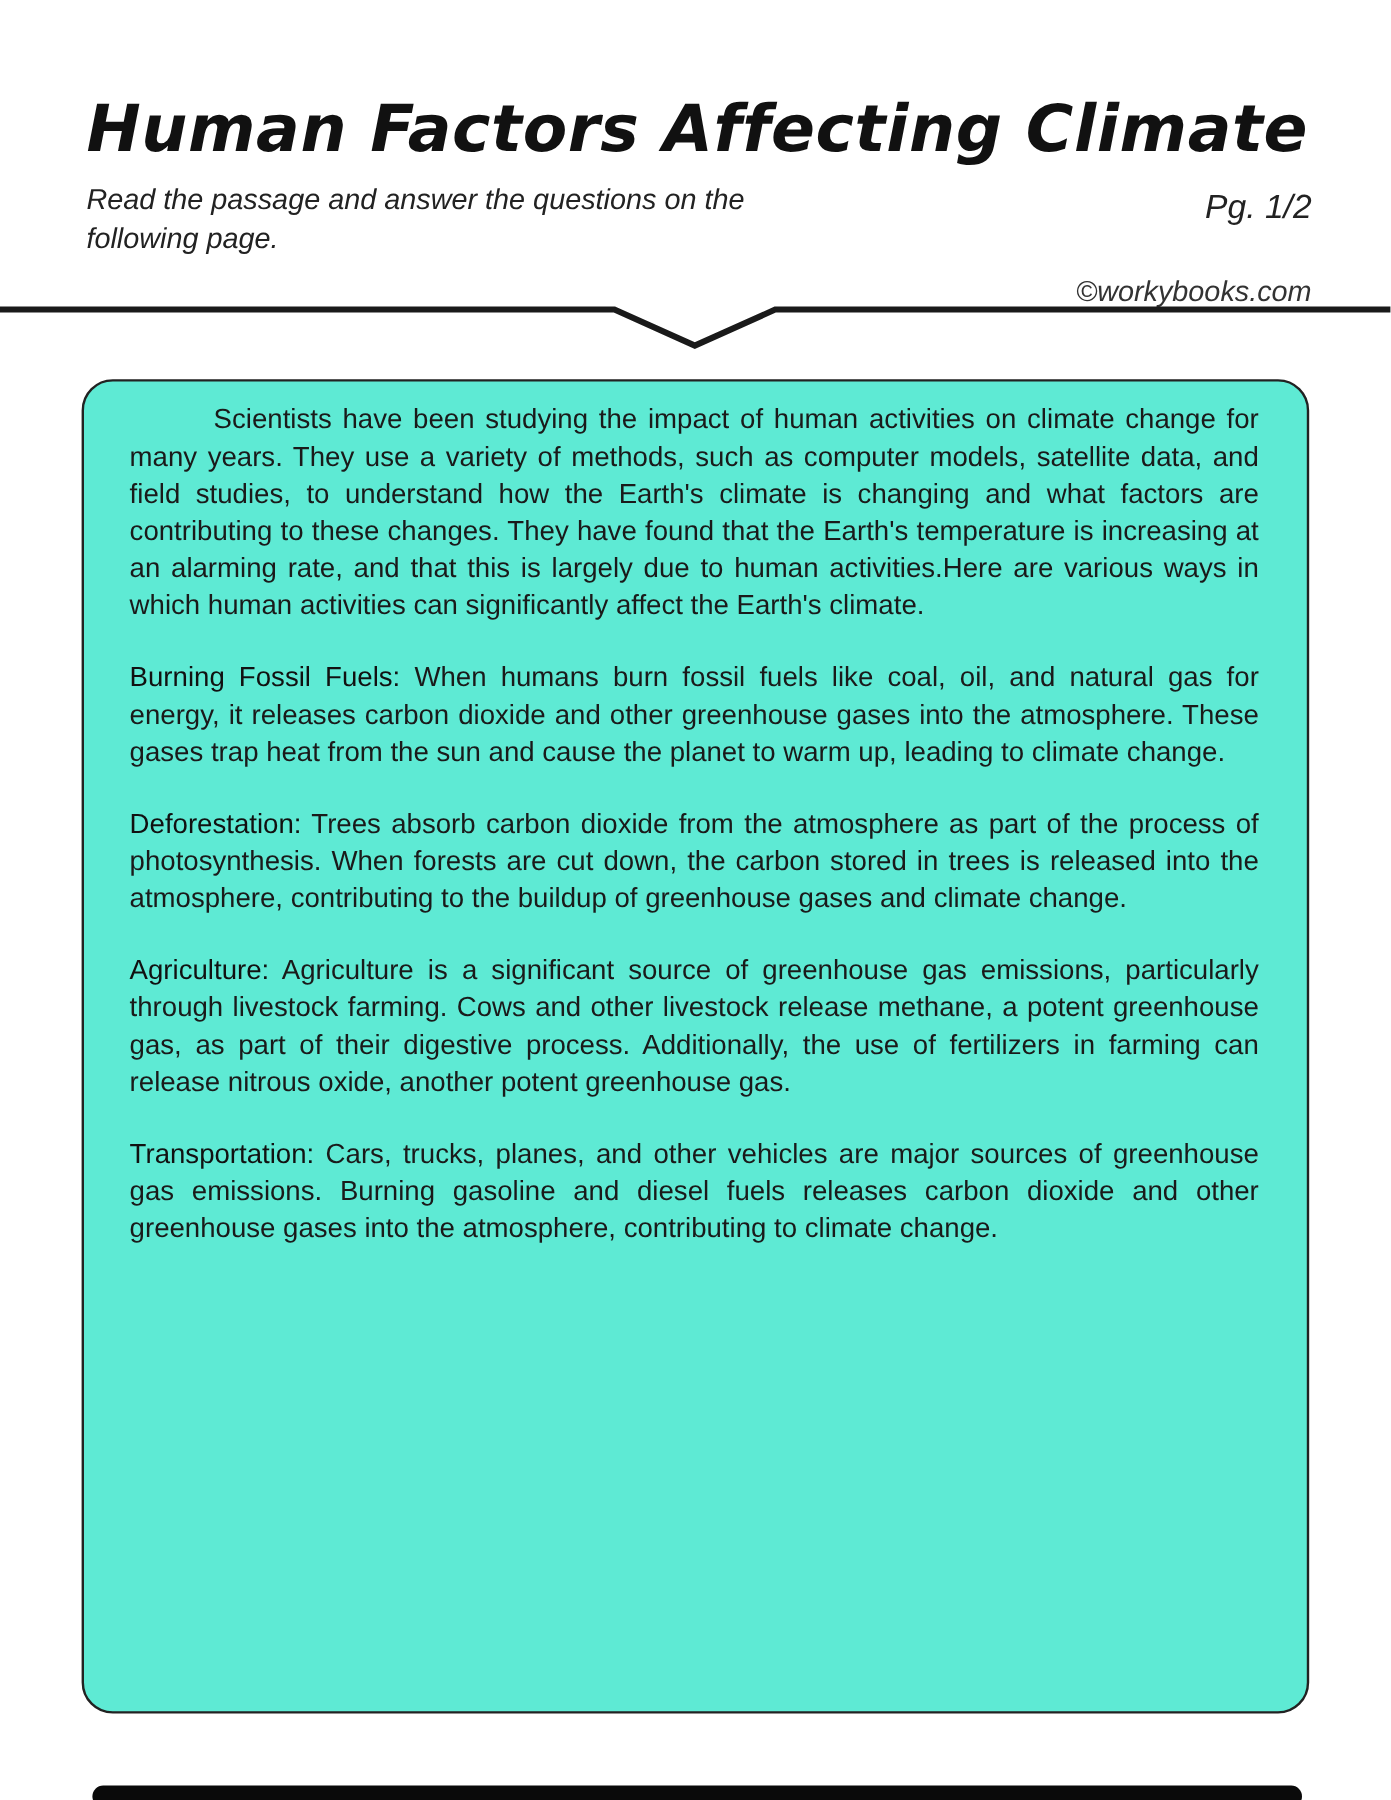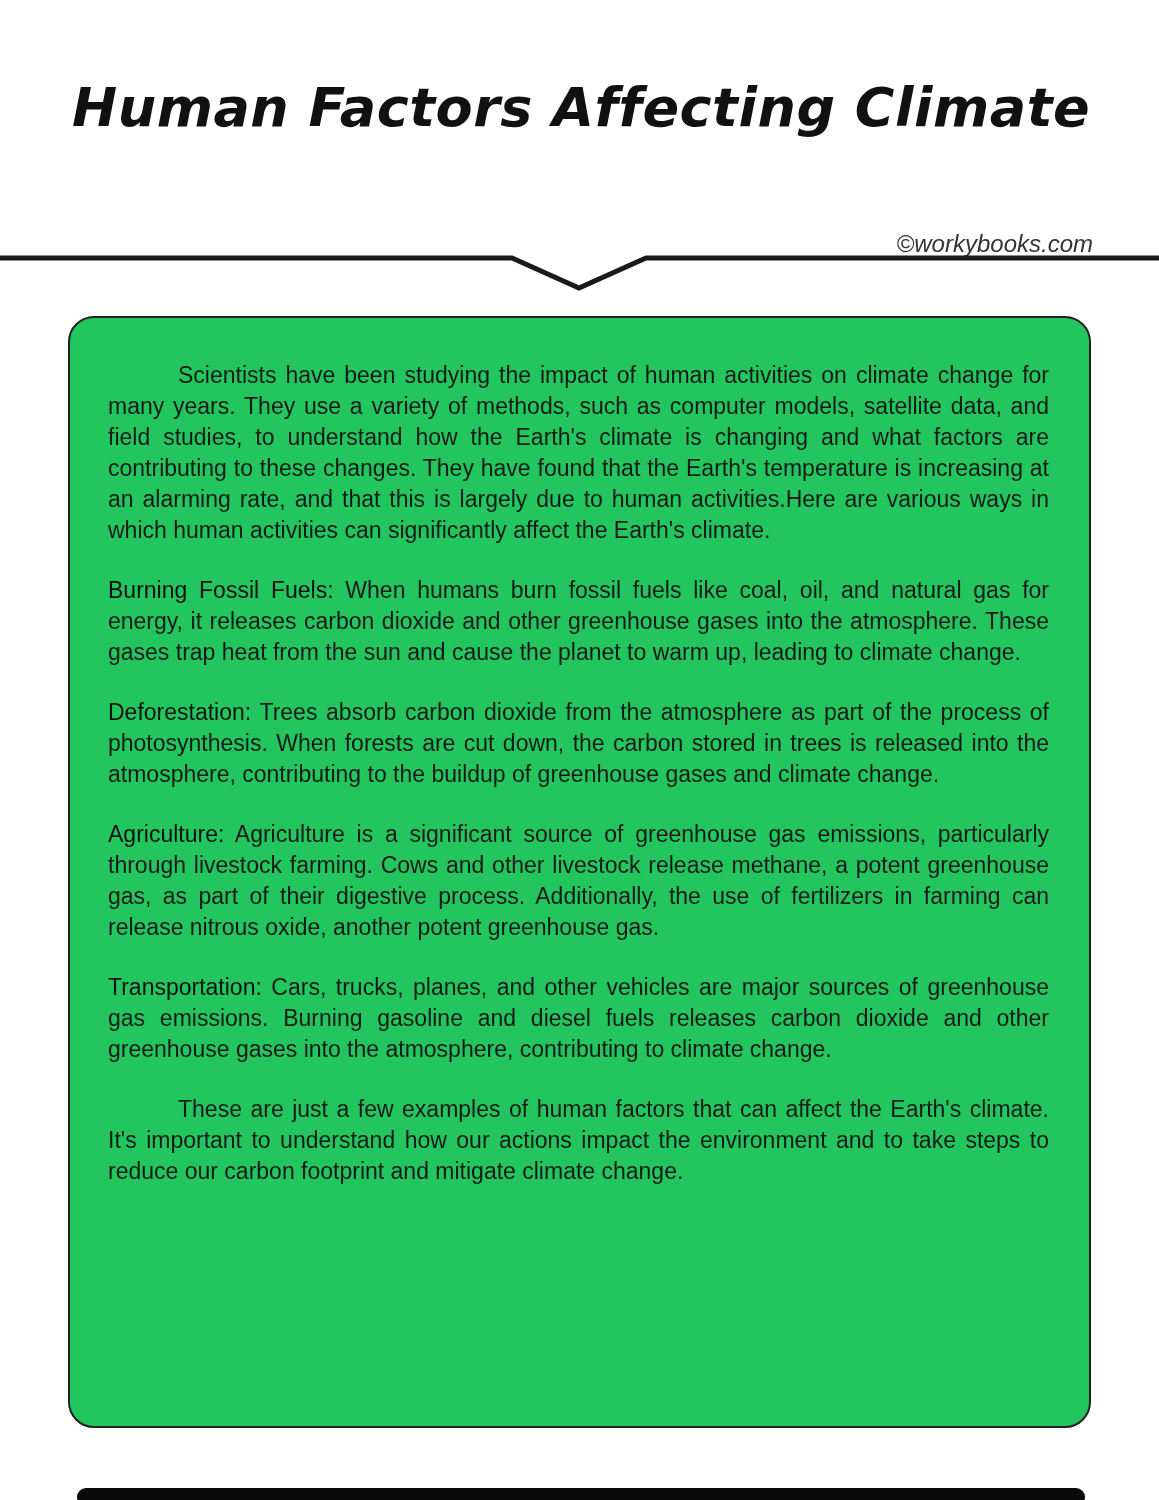--- a/index.html
+++ b/index.html
@@ -77,22 +77,22 @@
 
   
   .passage-box {
     position: absolute;
     top: 316px;
     left: 68px;
     width: 1023px;
     height: 1112px;
     border: 2.5px solid #222222;
     border-radius: 26px;
-    padding: 42px 40px 24px 38px;
-    background: #22c55e;
+    padding: 16px 40px 24px 38px;
+    background: #5eead4;
   }
 
   .passage-box p {
     font-size: 23px;
     line-height: 31px;
     text-align: justify;
     color: #1a1a1a;
   }
 
   .para-indent {
@@ -124,20 +124,24 @@
   }
 </style>
 </head>
 <body>
 
 <div class="page">
 
   <div class="header">
     <div class="page-title">Human Factors Affecting Climate</div>
 
+    <div class="header-row">
+      <div class="instructions">Read the passage and answer the questions on the following page.</div>
+      <div class="page-number">Pg. 1/2</div>
+    </div>
 
     <div class="copyright">©workybooks.com</div>
   </div>
 
   <svg class="divider" viewBox="0 0 1159 44" preserveAspectRatio="none">
     <polyline points="0,6 512,6 579,36 646,6 1159,6" fill="none" stroke="#1a1a1a" stroke-width="5" stroke-linejoin="miter" stroke-linecap="butt"></polyline>
   </svg>
 
   <div class="passage-box">
 
@@ -156,19 +160,18 @@
     <p class="section-para">
       <strong>Agriculture:</strong>
       <span>Agriculture is a significant source of greenhouse gas emissions, particularly through livestock farming. Cows and other livestock release methane, a potent greenhouse gas, as part of their digestive process. Additionally, the use of fertilizers in farming can release nitrous oxide, another potent greenhouse gas.</span>
     </p>
 
     <p class="section-para">
       <strong>Transportation:</strong>
       <span>Cars, trucks, planes, and other vehicles are major sources of greenhouse gas emissions. Burning gasoline and diesel fuels releases carbon dioxide and other greenhouse gases into the atmosphere, contributing to climate change.</span>
     </p>
 
-    <p class="conclusion-para para-indent">These are just a few examples of human factors that can affect the Earth's climate. It's important to understand how our actions impact the environment and to take steps to reduce our carbon footprint and mitigate climate change.</p>
 
   </div>
 
   <div class="bottom-bar"></div>
 
 </div>
 
 </body></html>

